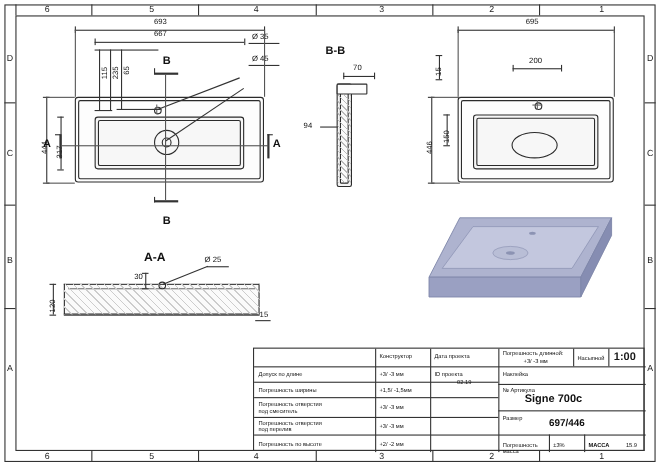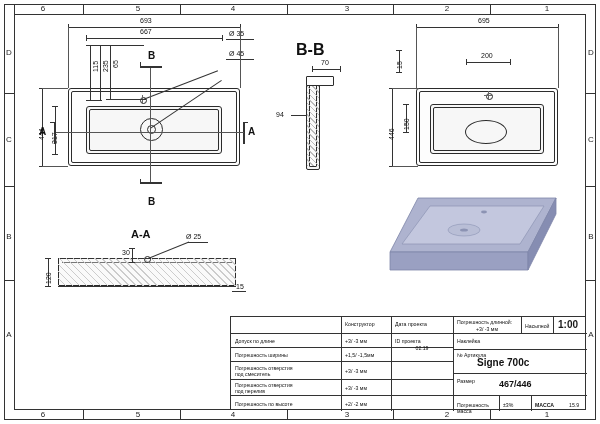--- a/index.html
+++ b/index.html
@@ -148,21 +148,21 @@
     <div class="ln v" style="left:54px;top:122px;height:22px;width:2px;"></div>
     <div class="ln h" style="left:50px;top:122px;width:5px;"></div>
 
     <div class="txt b" style="left:248px;top:126px;font-size:10px;font-weight:bold;">A</div>
     <div class="ln v" style="left:243px;top:122px;height:22px;width:2px;"></div>
     <div class="ln h" style="left:243px;top:122px;width:5px;"></div>
     <div class="ln h thin" style="left:56px;top:132px;width:188px;"></div>
   </div>
 
   <div class="view">
-    <div class="txt" style="left:296px;top:41px;font-size:16px;font-weight:bold;">B-B</div>
+    <div class="txt" style="left:296px;top:41px;font-size:10px;font-weight:bold;">B-B</div>
 
     <div class="plate" style="left:306px;top:76px;width:14px;height:94px;border-radius:2px;background:#f4f4f4;"></div>
     <div class="plate" style="left:309px;top:79px;width:8px;height:88px;border-radius:1px;background:#fafafa;"></div>
     <div class="plate" style="left:306px;top:76px;width:28px;height:10px;border-radius:1px;"></div>
 
     <div class="hatch" style="left:307px;top:86px;width:12px;height:80px;background:repeating-linear-gradient(45deg,#bbb 0 1px,transparent 1px 4px);"></div>
 
     <div class="ln h" style="left:312px;top:69px;width:28px;"></div>
     <div class="ln v" style="left:312px;top:66px;height:6px;"></div>
     <div class="ln v" style="left:340px;top:66px;height:6px;"></div>
@@ -293,20 +293,20 @@
     <div class="cell" style="left:112px;top:83px;width:46px;">+2/ -2 мм</div>
 
     <div class="cell" style="left:162px;top:20px;width:58px;">ID проекта</div>
     <div class="cell" style="left:162px;top:27px;width:58px;text-align:center;">02.19</div>
 
 
     <div class="cell" style="left:224px;top:20px;width:64px;">Наклейка</div>
     <div class="cell" style="left:224px;top:34px;width:64px;">№ Артикула</div>
     <div class="model" style="left:246px;top:40px;">Signe 700c</div>
     <div class="cell" style="left:224px;top:60px;width:64px;">Размер</div>
-    <div class="model" style="left:268px;top:62px;font-size:9px;">467/446</div>
+    <div class="model" style="left:268px;top:62px;font-size:9px;">697/446</div>
     <div class="cell" style="left:224px;top:84px;width:44px;">Погрешность масса</div>
     <div class="cell" style="left:270px;top:84px;width:28px;">±3%</div>
     <div class="cell" style="left:302px;top:84px;width:26px;font-weight:bold;">МАССА</div>
     <div class="cell" style="left:336px;top:84px;width:20px;">15.9</div>
   </div>
 
 </div>
 
 </body></html>

